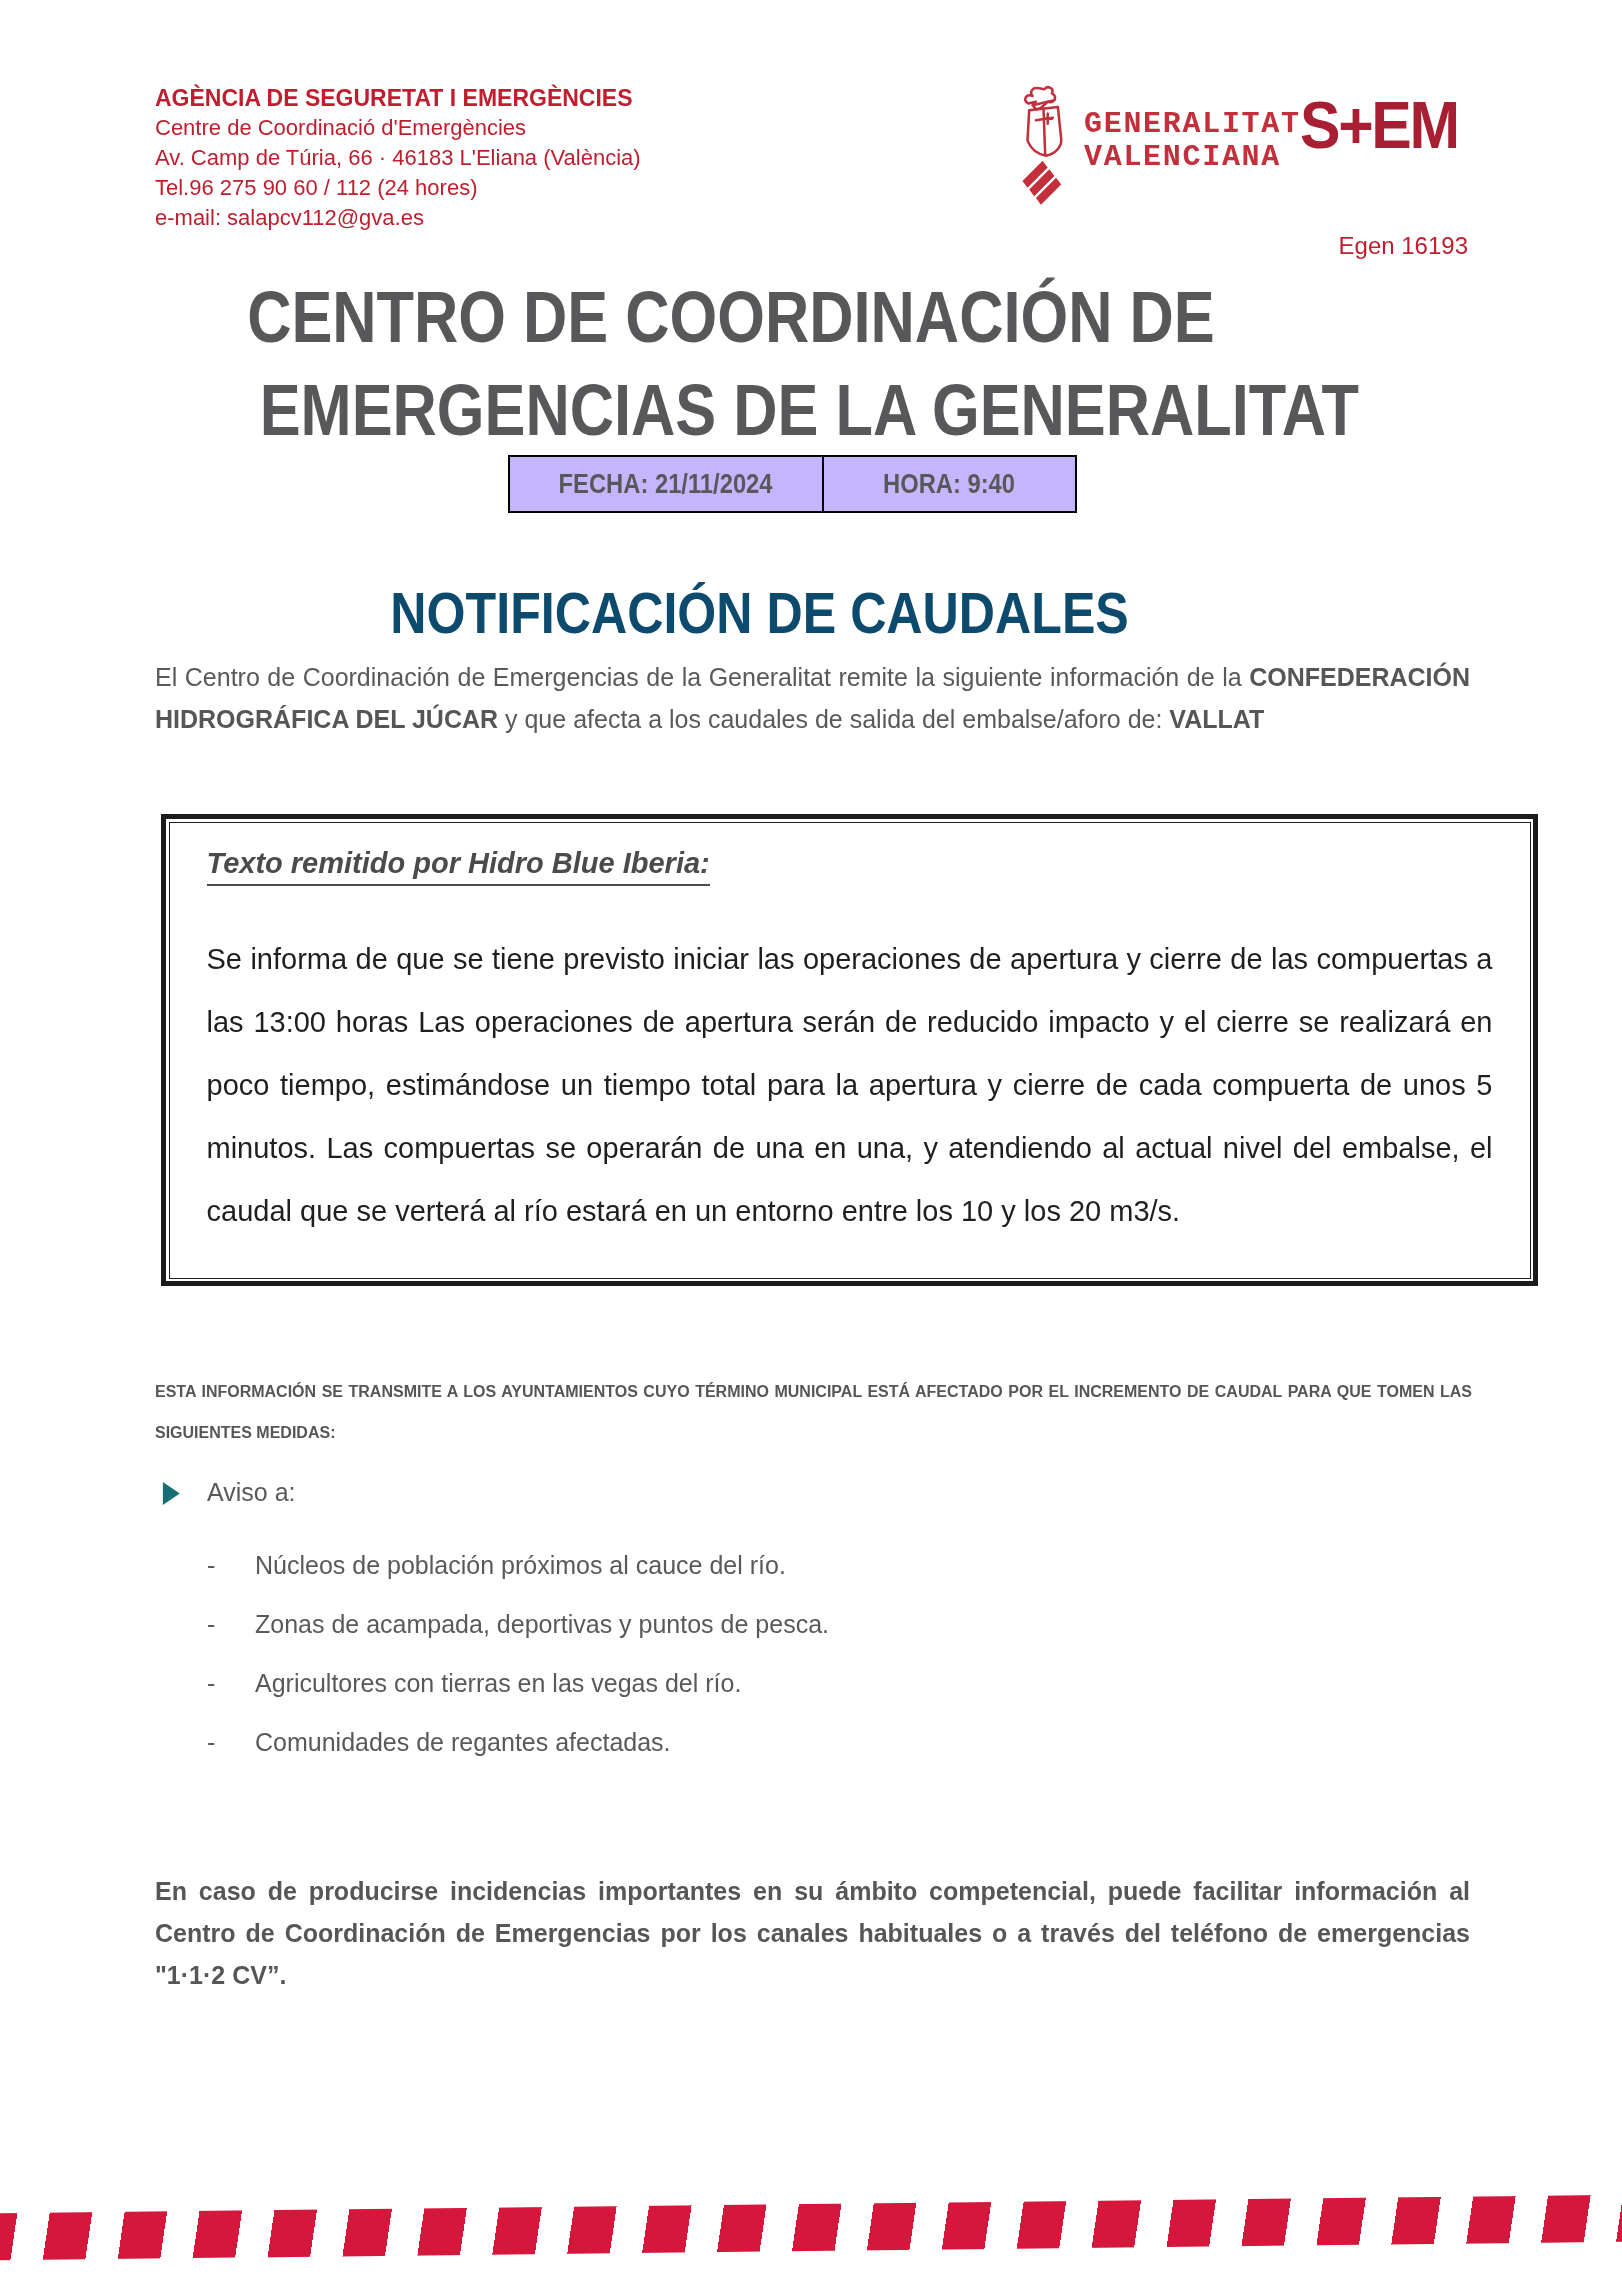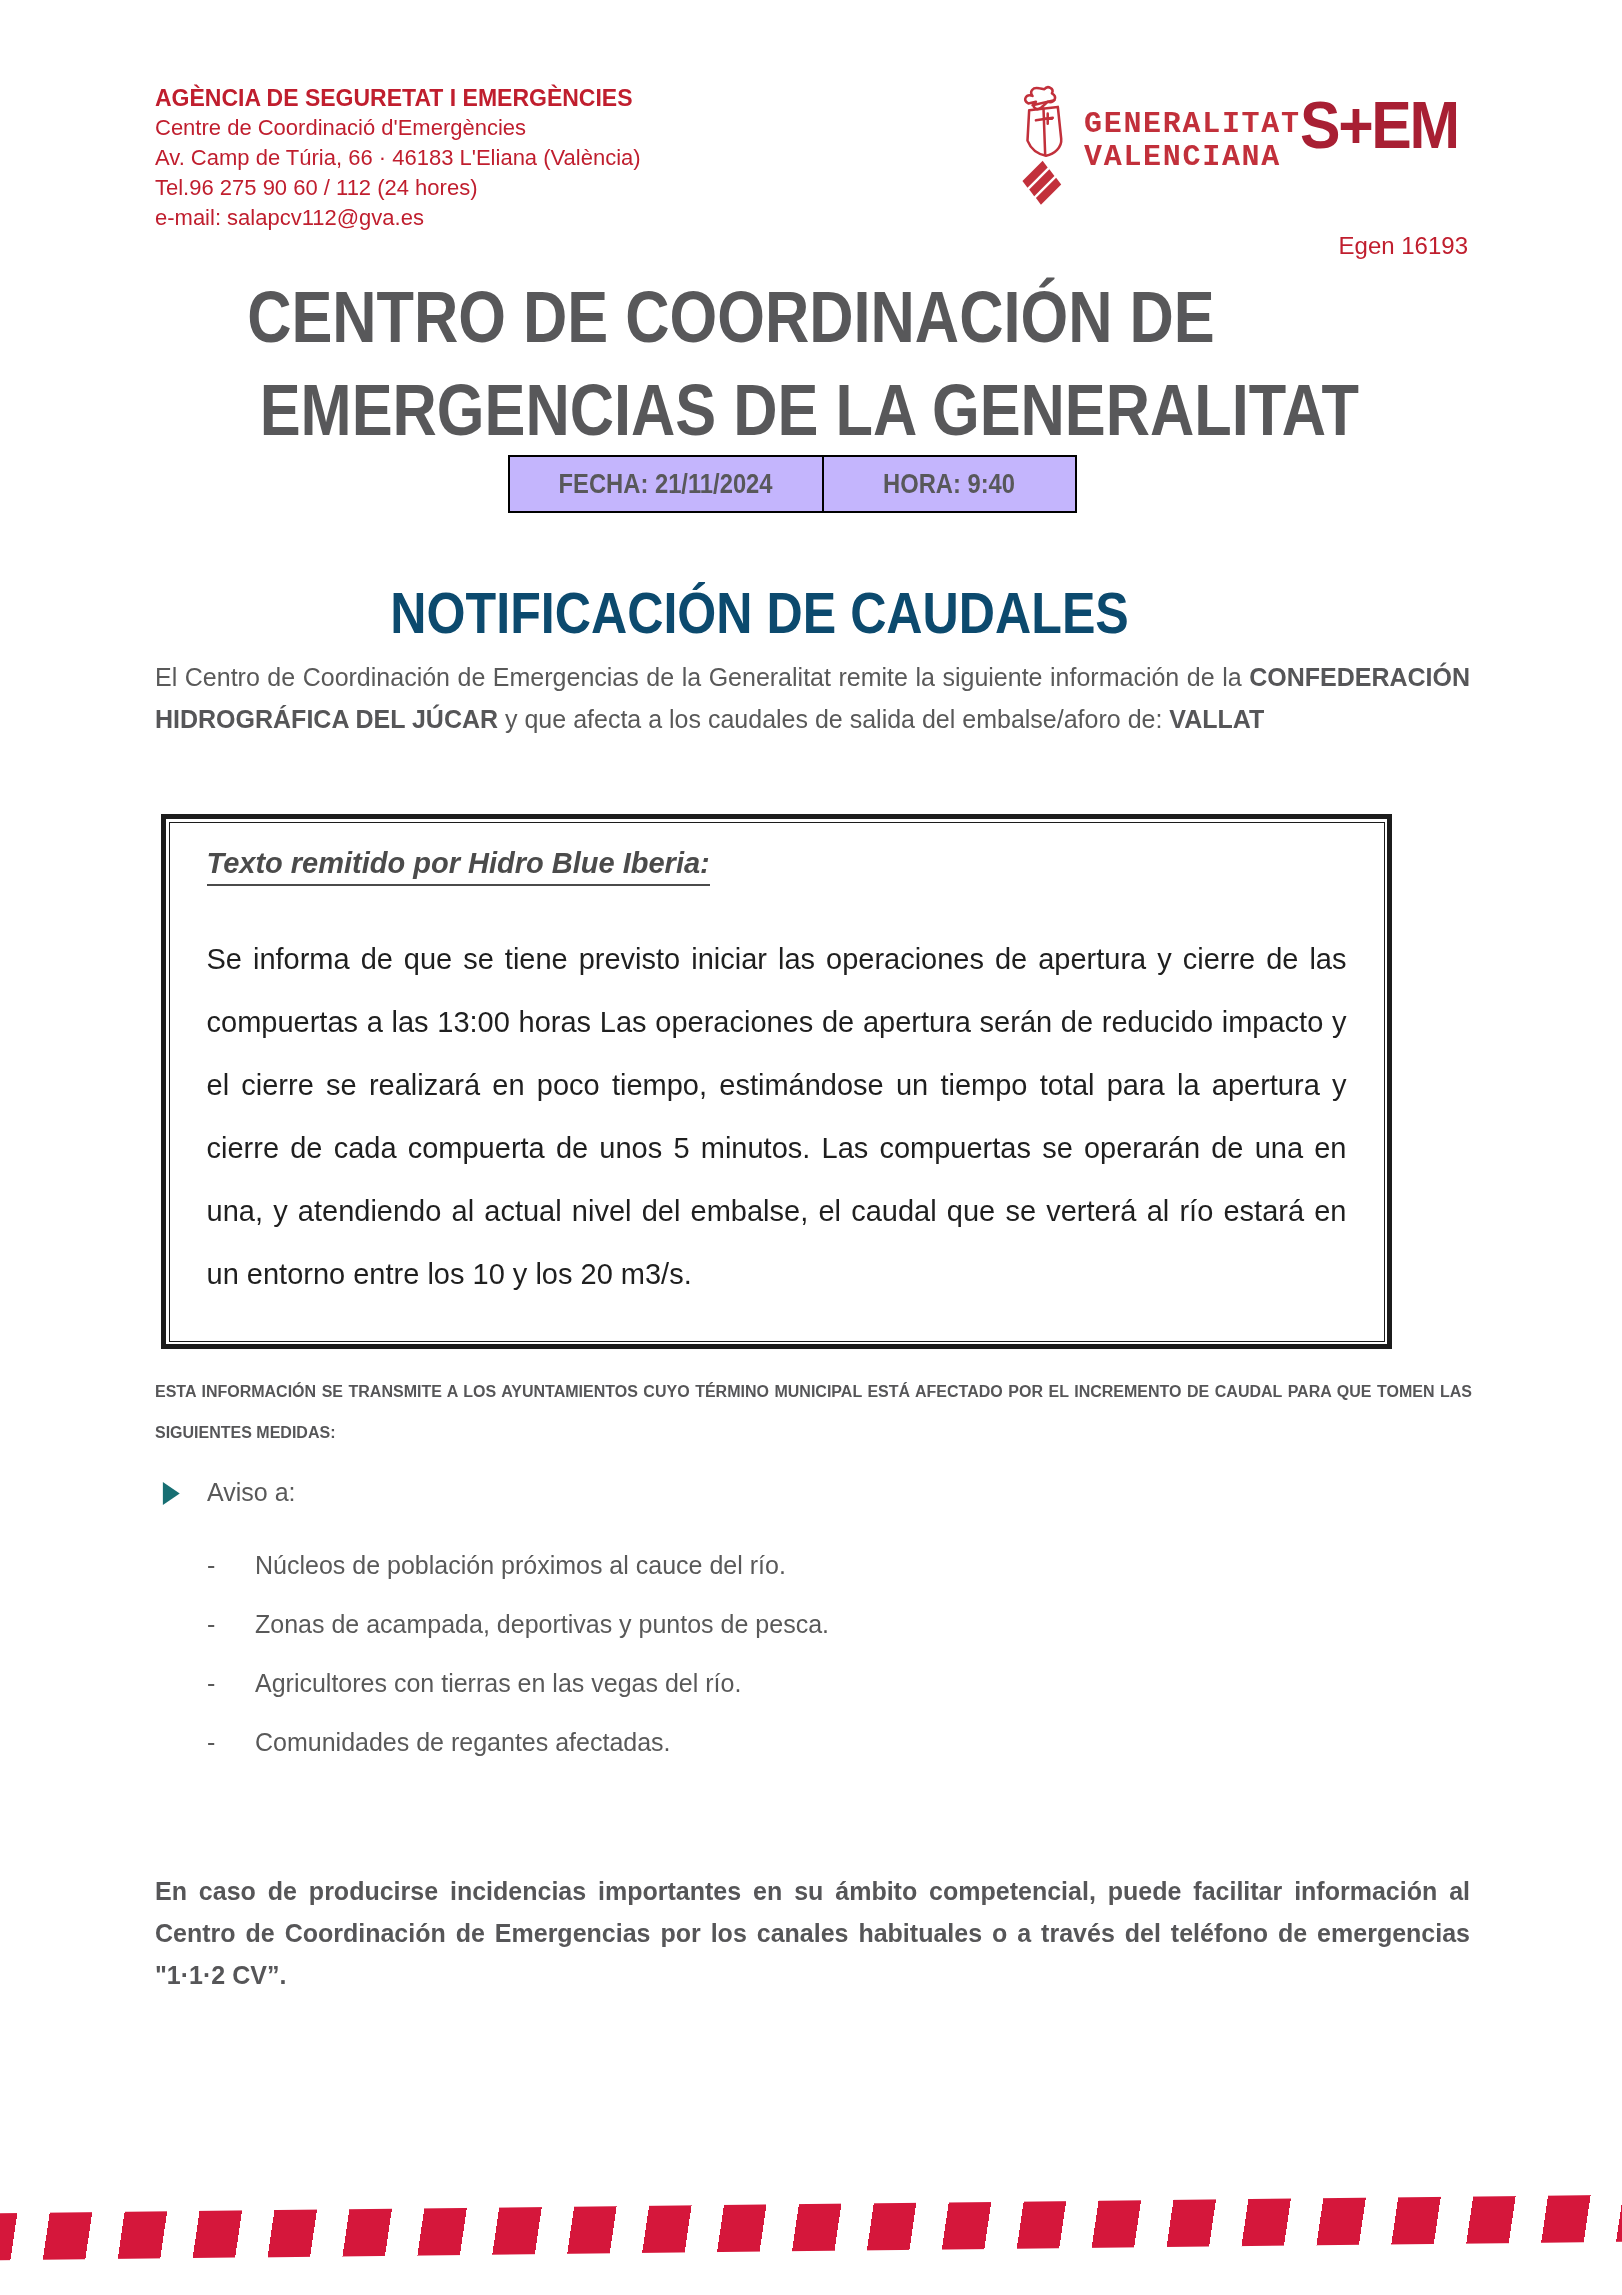--- a/index.html
+++ b/index.html
@@ -68,21 +68,21 @@
 
   
   .intro{
     position:absolute; left:155px; top:656px; width:1315px;
     color:#595959; font-size:25px; line-height:42px; text-align:justify;
   }
   .intro b{color:#565658;}
 
   
   .remit-box{
-    position:absolute; left:161px; top:814px; width:1231px;
+    position:absolute; left:161px; top:814px; width:1377px;
     border:5px solid #1c1c1c; background:#fff; box-sizing:border-box;
   }
   .remit-box-inner{
     border:1.7px solid #1c1c1c; margin:2.5px; padding:24px 37px 35px 37px;
   }
   .remit-heading{
     display:inline-block;
     color:#4b4b4b; font-size:29px; font-weight:bold; font-style:italic;
     border-bottom:2.5px solid #4b4b4b; padding-bottom:4.2px;
   }

